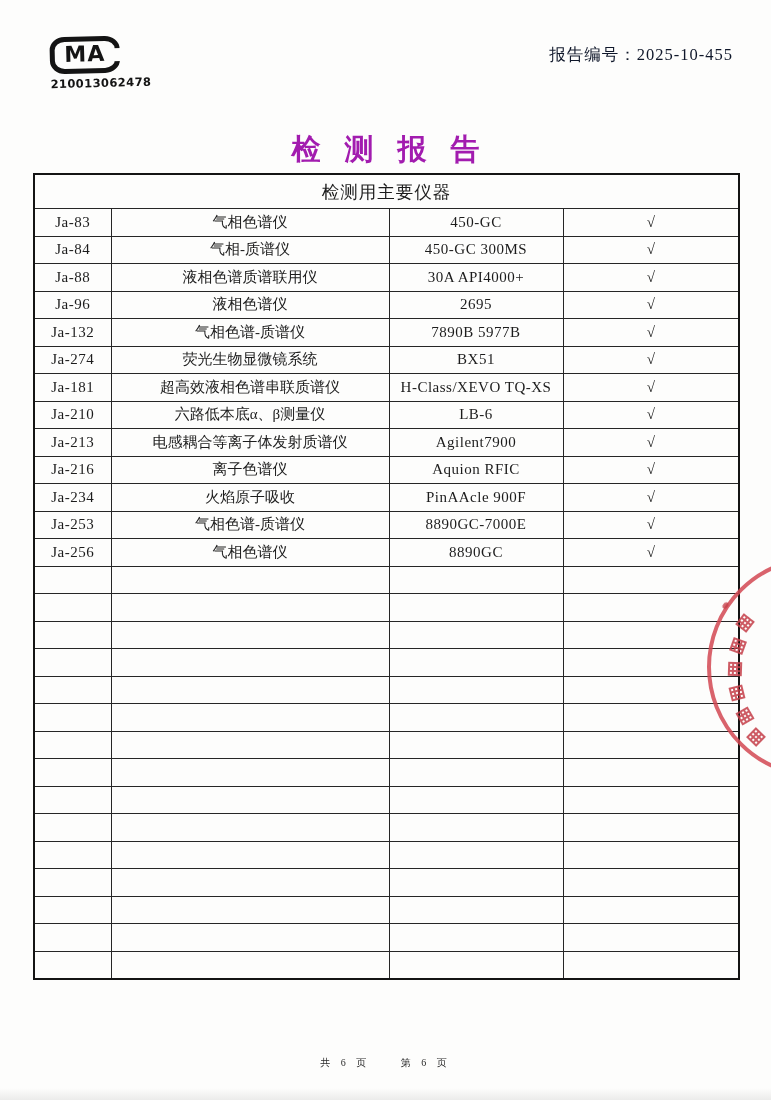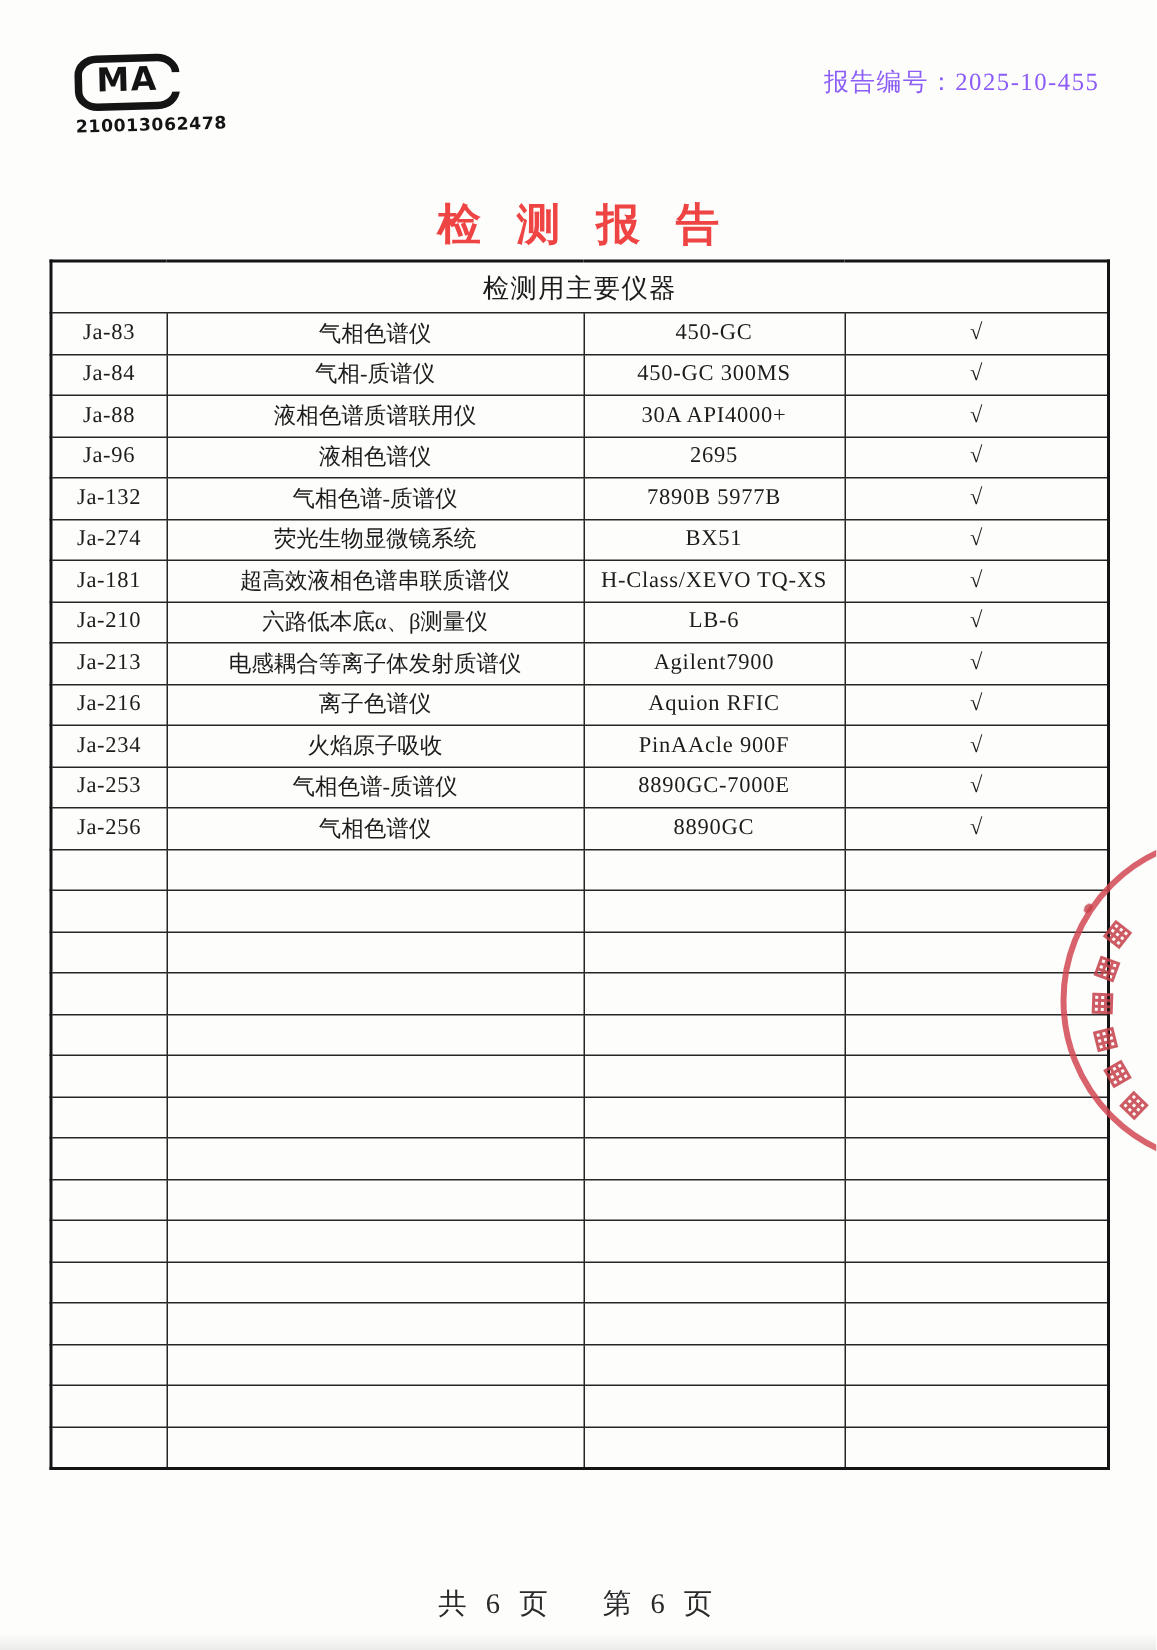--- a/index.html
+++ b/index.html
@@ -35,27 +35,27 @@
     color:#141414;line-height:1;margin-top:-1px;
   }
   .cma-num{
     font-family:"DejaVu Sans", sans-serif;
     font-weight:bold;font-size:11.5px;letter-spacing:0.4px;
     color:#141414;margin-top:3px;white-space:nowrap;
   }
   
   .report-no{
     position:absolute;top:44px;right:38px;
-    font-size:16.5px;letter-spacing:1px;color:#8b5cf6;
+    font-size:16.5px;letter-spacing:1px;color:#0f172a;
   }
   
   .doc-title{
     position:absolute;top:130px;left:0;width:100%;
     text-align:center;
-    font-size:29px;font-weight:bold;color:#ef4444;
+    font-size:29px;font-weight:bold;color:#a21caf;
     letter-spacing:24px;text-indent:24px;
   }
   
   table.main{
     position:absolute;left:33px;top:173px;
     width:705px;
     border-collapse:collapse;
     table-layout:fixed;
     background:transparent;
   }
@@ -70,21 +70,21 @@
   tr.span-head th{height:33px;font-size:17.5px;letter-spacing:1px;}
   tr.col-head th{height:33px;font-size:17px;letter-spacing:1px;}
   tr.data-row td{height:26.5px;font-size:15px;}
   tr.empty-row td{height:26.5px;}
   td.c-id{font-size:14.5px;letter-spacing:0.5px;font-family:Liberation Serif, serif;}
   td.c-model{font-size:14.5px;letter-spacing:0.5px;margin-top:37px;}
   td.c-used{font-size:15px;}
   
   .page-footer{
     position:absolute;top:1056px;left:0;width:100%;
-    text-align:center;font-size:19px;color:#2a2a2a;letter-spacing:4px;
+    text-align:center;font-size:10px;color:#2a2a2a;letter-spacing:4px;
   }
   .page-footer .seg{margin:0 12px;}
   
   .stamp{
     position:absolute;left:707px;top:556px;
     width:214px;height:214px;
     border:4px solid rgba(210,72,82,0.85);
     border-radius:50%;
     filter:blur(0.3px);
   }

